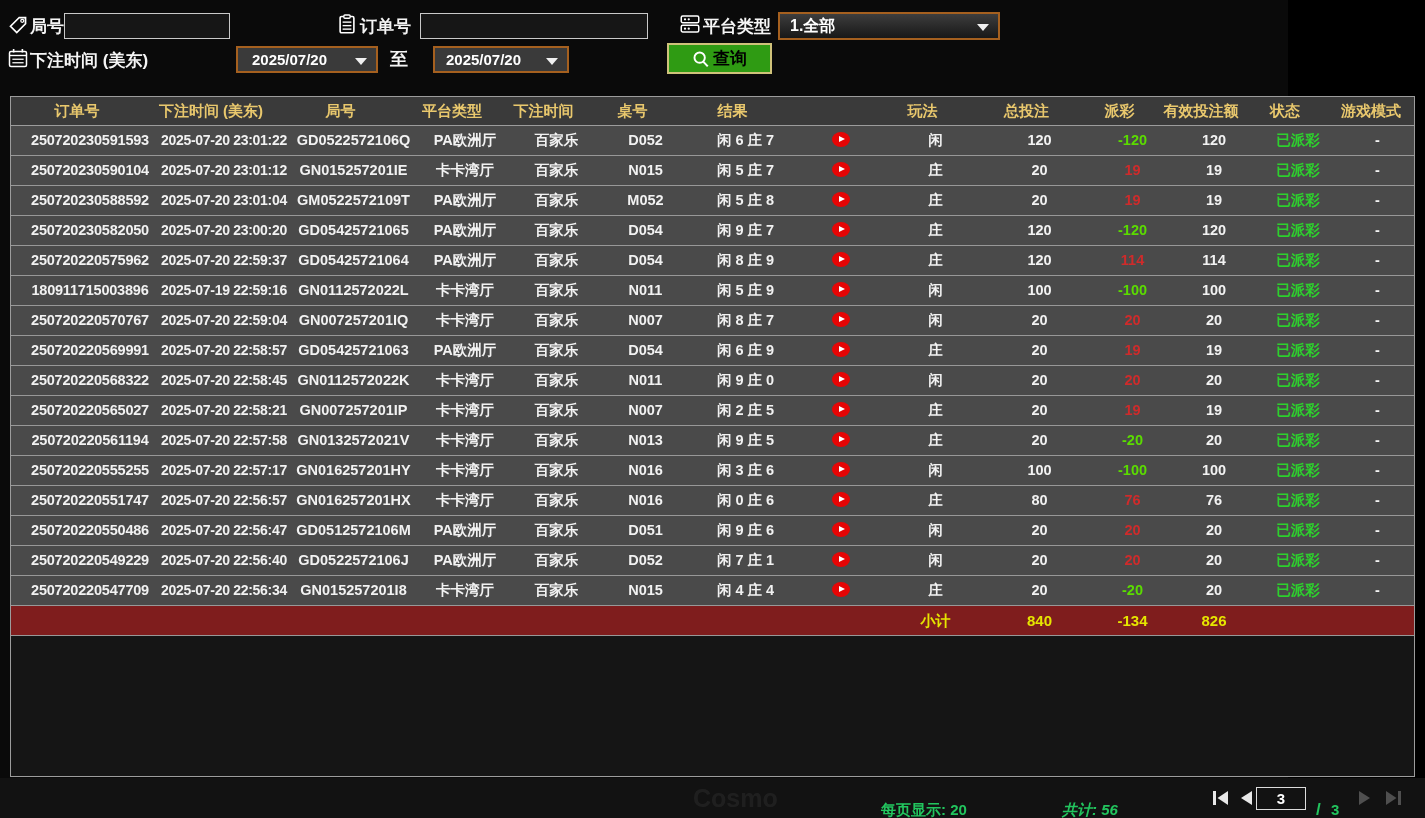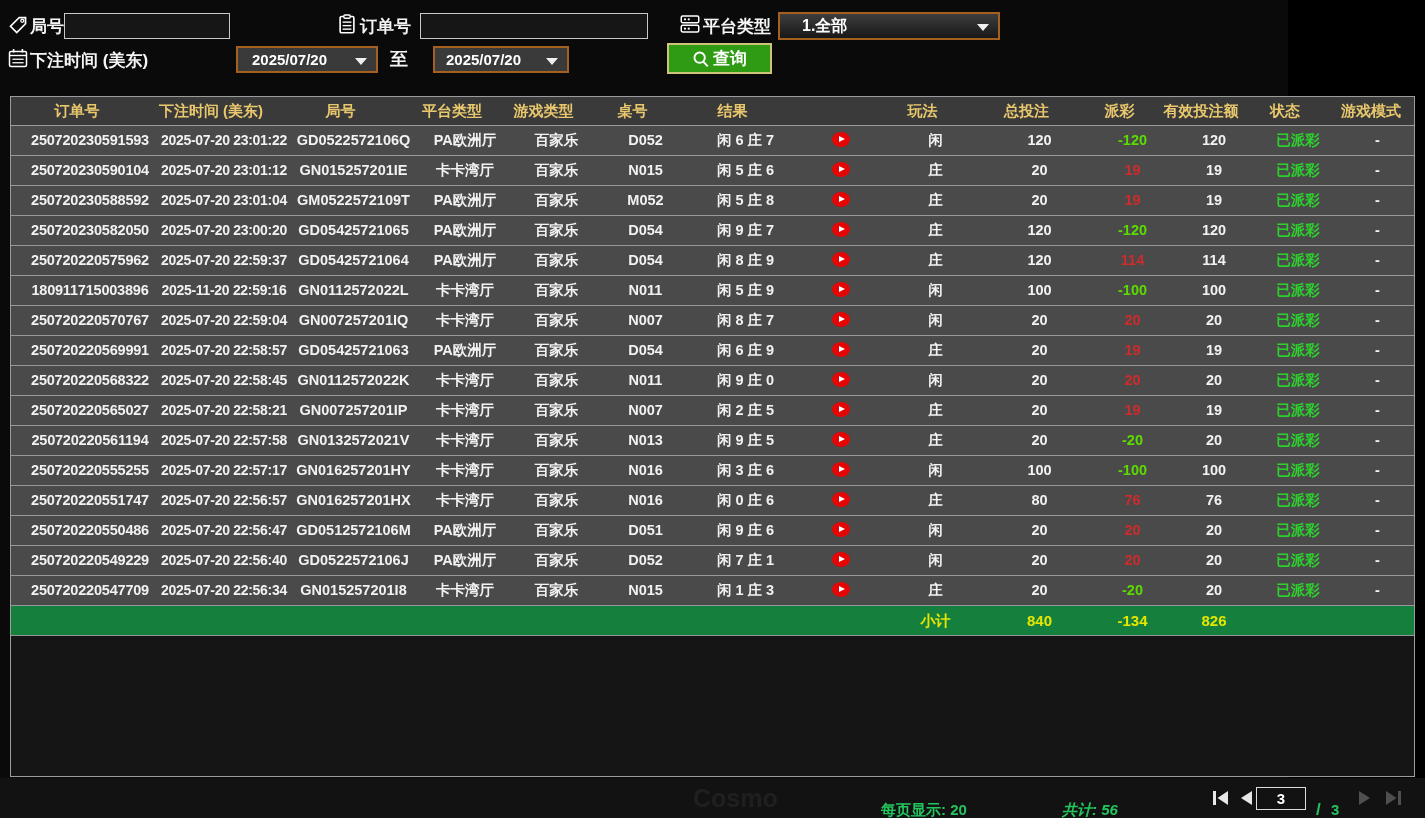--- a/index.html
+++ b/index.html
@@ -10,49 +10,49 @@
 
   
   .filters { position:absolute; left:0; top:0; width:1425px; height:96px; }
   .flabel { position:absolute; color:#f5f5f5; font-size:17px; line-height:27px; white-space:nowrap; }
   .ficon  { position:absolute; width:20px; height:20px; }
   .txtinput { position:absolute; height:26px; background:#161616; border:1px solid #c9c9c9;
               color:#fff; font-size:15px; font-weight:bold; padding:0 6px; outline:none;
               font-family:inherit; }
   .select { position:absolute; height:28px; background:linear-gradient(#3d3d3d,#181818);
             border:2px solid #a5601f; color:#fff; font-size:16px; line-height:24px;
-            padding:0 22px; cursor:pointer; }
+            padding:0 10px; cursor:pointer; }
   .select .arrow, .datebtn .arrow { position:absolute; right:9px; top:50%; margin-top:-2px;
             width:0; height:0; border-left:6px solid transparent; border-right:6px solid transparent;
             border-top:7px solid #f0f0f0; }
   .datebtn { position:absolute; height:27px; background:#3a3a3a; border:2px solid #a5601f;
              color:#fff; font-size:15px; line-height:23px; text-align:center; cursor:pointer;
              padding-right:35px; font-family:inherit; font-weight:bold; }
   .searchbtn { position:absolute; left:667px; top:43px; width:105px; height:31px;
-               background:#2f9b13; border:2px solid #cfc27a; color:#ffffff; font-size:17px;
+               background:#2f9b13; border:2px solid #cfc27a; color:#000000; font-size:17px;
                display:flex; align-items:center; justify-content:center; gap:3px;
                cursor:pointer; font-family:inherit; font-weight:bold; }
 
   
   .tbl { position:absolute; left:10px; top:96px; width:1405px; height:681px;
          background:#151515; border:1px solid #9c9c9c; }
   .trow { display:grid;
           grid-template-columns:132px 136px 123px 100px 83px 95px 105px 86px 103px 105px 81px 82px 86px 1fr; }
   .thead { background:#3a3a3a; border-bottom:1px solid #9c9c9c; }
   .thead .th { color:#e9c86d; font-size:15px; line-height:27px; height:28px; text-align:center;
                white-space:nowrap; overflow:hidden; }
   .tr { background:#4a4a4a; border-bottom:1px solid #989898; height:30px;padding-left:13px; }
   .td { color:#f2f2f2; font-size:14.5px; line-height:29px; height:29px; text-align:center;
         white-space:nowrap; overflow:hidden; }
   .td.c-time { font-size:14px; letter-spacing:-0.3px; }
   .td.c-order { letter-spacing:-0.2px; }
   .td.win  { color:#cf2b2b; }
   .td.loss { color:#5bdc00; }
   .td.status-green { color:#2dd12d; }
-  .tr.sum { background:#15803d; }
+  .tr.sum { background:#7f1d1d; }
   .tr.sum .td { color:#e6e600; font-size:15px; }
   .play-btn { display:inline-block; vertical-align:middle; width:18px; height:15px;
               background:#e60505; border-radius:50%; position:relative; cursor:pointer;
               margin-top:-3px; }
   .play-btn::after { content:""; position:absolute; left:7px; top:4px;
               border-left:6px solid #fff; border-top:3.5px solid transparent;
               border-bottom:3.5px solid transparent; }
 
   
   .footer { position:absolute; left:0; top:778px; width:1425px; height:40px; background:#121212; }
@@ -140,21 +140,21 @@
       <span>查询</span>
     </button>
   </div>
 
   <div class="tbl">
     <div class="trow thead">
         <div class="th">订单号</div>
         <div class="th">下注时间 (美东)</div>
         <div class="th">局号</div>
         <div class="th">平台类型</div>
-        <div class="th">游戏类型</div>
+        <div class="th">下注时间</div>
         <div class="th">桌号</div>
         <div class="th">结果</div>
         <div class="th"></div>
         <div class="th">玩法</div>
         <div class="th">总投注</div>
         <div class="th">派彩</div>
         <div class="th">有效投注额</div>
         <div class="th">状态</div>
         <div class="th">游戏模式</div>
       </div>
@@ -175,21 +175,21 @@
           <div class="td c-status status-green">已派彩</div>
           <div class="td c-mode">-</div>
         </div>
         <div class="trow tr">
           <div class="td c-order">250720230590104</div>
           <div class="td c-time">2025-07-20 23:01:12</div>
           <div class="td c-round">GN015257201IE</div>
           <div class="td c-platform">卡卡湾厅</div>
           <div class="td c-game">百家乐</div>
           <div class="td c-table">N015</div>
-          <div class="td c-result">闲 5 庄 6</div>
+          <div class="td c-result">闲 5 庄 7</div>
           <div class="td c-play"><span class="play-btn"></span></div>
           <div class="td c-beton">庄</div>
           <div class="td c-totalbet">20</div>
           <div class="td c-payout win">19</div>
           <div class="td c-validbet">19</div>
           <div class="td c-status status-green">已派彩</div>
           <div class="td c-mode">-</div>
         </div>
         <div class="trow tr">
           <div class="td c-order">250720230588592</div>
@@ -234,21 +234,21 @@
           <div class="td c-play"><span class="play-btn"></span></div>
           <div class="td c-beton">庄</div>
           <div class="td c-totalbet">120</div>
           <div class="td c-payout win">114</div>
           <div class="td c-validbet">114</div>
           <div class="td c-status status-green">已派彩</div>
           <div class="td c-mode">-</div>
         </div>
         <div class="trow tr">
           <div class="td c-order">180911715003896</div>
-          <div class="td c-time">2025-11-20 22:59:16</div>
+          <div class="td c-time">2025-07-19 22:59:16</div>
           <div class="td c-round">GN0112572022L</div>
           <div class="td c-platform">卡卡湾厅</div>
           <div class="td c-game">百家乐</div>
           <div class="td c-table">N011</div>
           <div class="td c-result">闲 5 庄 9</div>
           <div class="td c-play"><span class="play-btn"></span></div>
           <div class="td c-beton">闲</div>
           <div class="td c-totalbet">100</div>
           <div class="td c-payout loss">-100</div>
           <div class="td c-validbet">100</div>
@@ -399,21 +399,21 @@
           <div class="td c-status status-green">已派彩</div>
           <div class="td c-mode">-</div>
         </div>
         <div class="trow tr">
           <div class="td c-order">250720220547709</div>
           <div class="td c-time">2025-07-20 22:56:34</div>
           <div class="td c-round">GN015257201I8</div>
           <div class="td c-platform">卡卡湾厅</div>
           <div class="td c-game">百家乐</div>
           <div class="td c-table">N015</div>
-          <div class="td c-result">闲 1 庄 3</div>
+          <div class="td c-result">闲 4 庄 4</div>
           <div class="td c-play"><span class="play-btn"></span></div>
           <div class="td c-beton">庄</div>
           <div class="td c-totalbet">20</div>
           <div class="td c-payout loss">-20</div>
           <div class="td c-validbet">20</div>
           <div class="td c-status status-green">已派彩</div>
           <div class="td c-mode">-</div>
         </div>
         <div class="trow tr sum">
           <div class="td c-order"></div>

